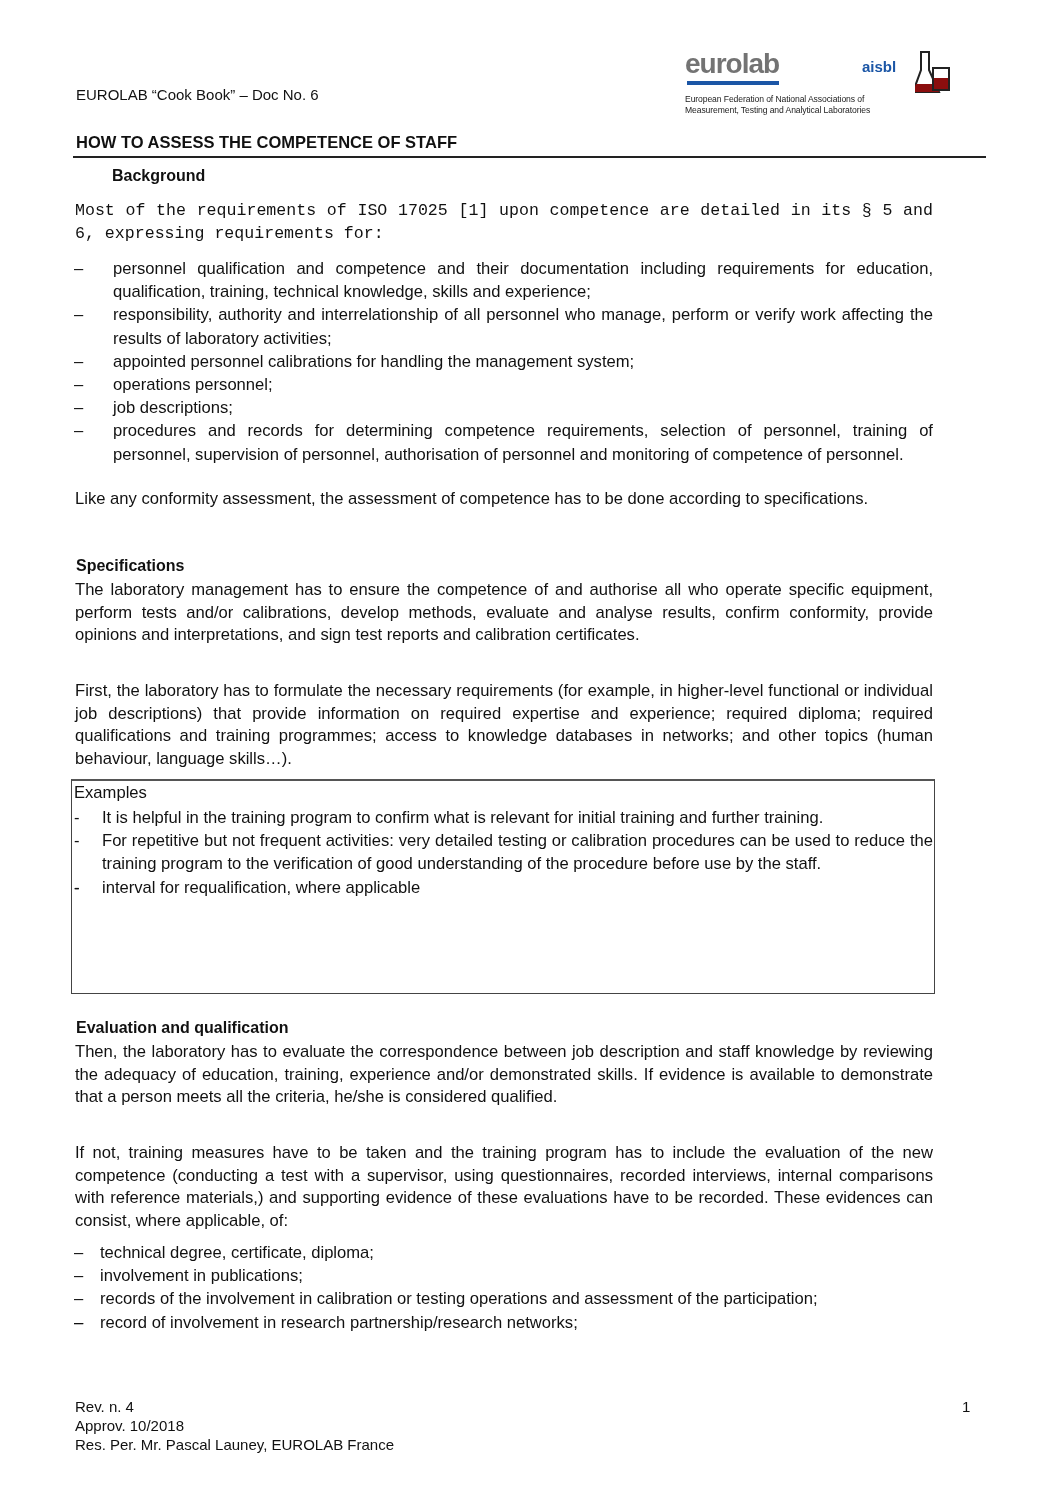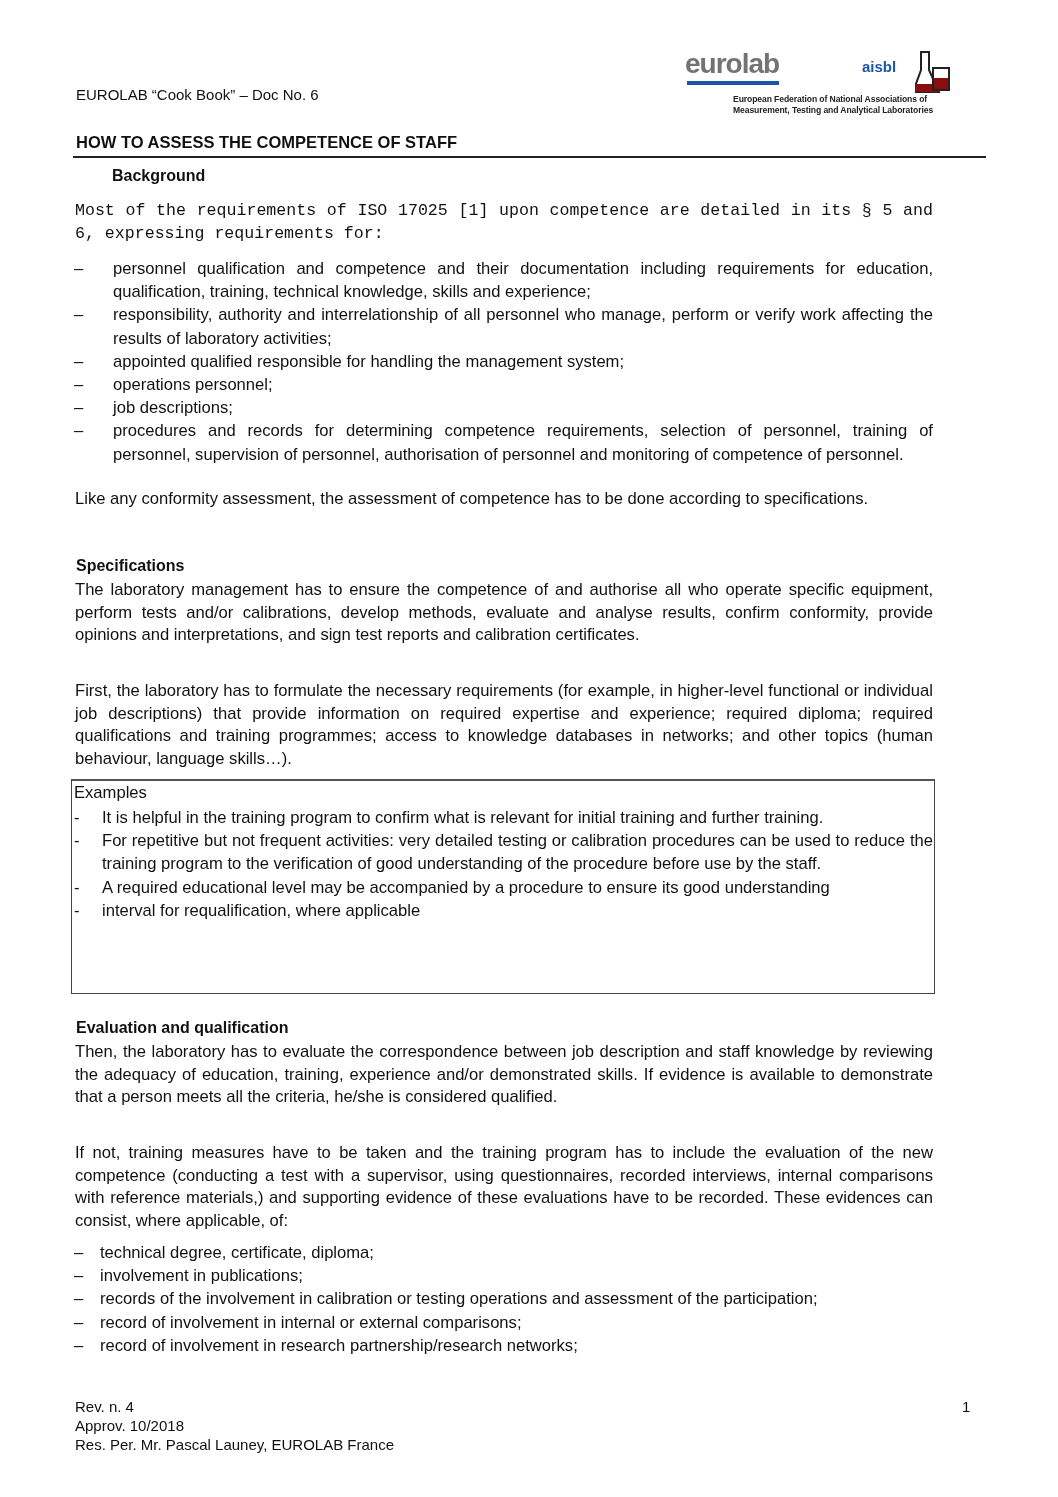--- a/index.html
+++ b/index.html
@@ -5,21 +5,21 @@
   html, body { margin:0; padding:0; background:#ffffff; }
   body { width:1058px; height:1497px; position:relative; overflow:hidden;
          font-family:"Liberation Sans", sans-serif; color:#111; }
   .abs { position:absolute; }
   .doc-ref { left:76px; top:86px; font-size:15px; }
   .logo { left:685px; top:50px; width:275px; height:70px; }
   .logo-word { position:absolute; left:0; top:-6px; font-family:"Liberation Sans", sans-serif;
                font-weight:bold; font-size:28px; letter-spacing:-1px; color:#737373; line-height:40px; }
   .logo-word .underline { position:absolute; left:2px; top:37px; width:92px; height:4px; background:#1b56a6; }
   .logo-aisbl { position:absolute; left:177px; top:8px; font-size:15px; font-weight:bold; color:#1b56a6; }
-  .logo-sub { position:absolute; left:0; font-size:8.6px; font-weight:bold; color:#222; white-space:nowrap; letter-spacing:-0.1px;margin-left:48px; }
+  .logo-sub { position:absolute; left:0; font-size:8.6px; font-weight:normal; color:#222; white-space:nowrap; letter-spacing:-0.1px; }
   .logo-icon { position:absolute; left:230px; top:-4px; width:36px; height:60px; }
 
   .title { left:76px; top:133px; font-size:16.5px; font-weight:bold; }
   .title-rule { left:73px; top:156px; width:913px; height:2px; background:#222; }
 
   .sec-head { font-size:16px; font-weight:bold; }
   .para { font-size:16.6px; line-height:22.7px; text-align:justify; }
   .blist { list-style:none; margin:0; padding:0; }
   .blist li { position:relative; font-size:16.6px; line-height:23.2px; text-align:justify; }
   .blist li .dash { position:absolute; left:-39px; top:0; }
@@ -51,50 +51,50 @@
 
 <div class="abs title">HOW TO ASSESS THE COMPETENCE OF STAFF</div>
 <div class="abs title-rule"></div>
 
 <div class="abs sec-head" style="left:76px; top:167px;margin-left:36px;">Background</div>
 <div class="abs para" style="left:75px; top:200px; width:858px;font-family:Liberation Mono, monospace;">Most of the requirements of ISO 17025 [1] upon competence are detailed in its § 5 and 6, expressing requirements for:</div>
 
 <ul class="abs blist" style="left:113px; top:257px; width:820px;">
   <li><span class="dash">–</span><span>personnel qualification and competence and their documentation including requirements for education, qualification, training, technical knowledge, skills and experience;</span></li>
   <li><span class="dash">–</span><span>responsibility, authority and interrelationship of all personnel who manage, perform or verify work affecting the results of laboratory activities;</span></li>
-  <li><span class="dash">–</span><span>appointed qualified responsible for handling the management system;</span></li>
+  <li><span class="dash">–</span><span>appointed personnel calibrations for handling the management system;</span></li>
   <li><span class="dash">–</span><span>operations personnel;</span></li>
   <li><span class="dash">–</span><span>job descriptions;</span></li>
   <li><span class="dash">–</span><span>procedures and records for determining competence requirements, selection of personnel, training of personnel, supervision of personnel, authorisation of personnel and monitoring of competence of personnel.</span></li>
 </ul>
 <div class="abs para" style="left:75px; top:488px; width:858px;">Like any conformity assessment, the assessment of competence has to be done according to specifications.</div>
 
 <div class="abs sec-head" style="left:76px; top:557px;">Specifications</div>
 <div class="abs para" style="left:75px; top:579px; width:858px;">The laboratory management has to ensure the competence of and authorise all who operate specific equipment, perform tests and/or calibrations, develop methods, evaluate and analyse results, confirm conformity, provide opinions and interpretations, and sign test reports and calibration certificates.</div>
 <div class="abs para" style="left:75px; top:680px; width:858px;">First, the laboratory has to formulate the necessary requirements (for example, in higher-level functional or individual job descriptions) that provide information on required expertise and experience; required diploma; required qualifications and training programmes; access to knowledge databases in networks; and other topics (human behaviour, language skills…).</div>
 
 <div class="abs box">
   <div class="bx-title">Examples</div>
   <ul class="blist">
     <li><span class="dash">-</span><span>It is helpful in the training program to confirm what is relevant for initial training and further training.</span></li>
     <li><span class="dash">-</span><span>For repetitive but not frequent activities: very detailed testing or calibration procedures can be used to reduce the training program to the verification of good understanding of the procedure before use by the staff.</span></li>
-    <li><span class="dash">-</span><span>A required educational level may be accompanied by a procedure to ensure its good understanding</span></li>
+    <li><span class="dash">-</span></li>
     <li><span class="dash">-</span><span>interval for requalification, where applicable</span></li>
   </ul>
 </div>
 
 <div class="abs sec-head" style="left:76px; top:1019px;">Evaluation and qualification</div>
 <div class="abs para" style="left:75px; top:1041px; width:858px;">Then, the laboratory has to evaluate the correspondence between job description and staff knowledge by reviewing the adequacy of education, training, experience and/or demonstrated skills. If evidence is available to demonstrate that a person meets all the criteria, he/she is considered qualified.</div>
 <div class="abs para" style="left:75px; top:1142px; width:858px;">If not, training measures have to be taken and the training program has to include the evaluation of the new competence (conducting a test with a supervisor, using questionnaires, recorded interviews, internal comparisons with reference materials,) and supporting evidence of these evaluations have to be recorded. These evidences can consist, where applicable, of:</div>
 
 <ul class="abs blist" style="left:100px; top:1241px; width:833px;">
   <li><span class="dash" style="left:-26px;">–</span><span>technical degree, certificate, diploma;</span></li>
   <li><span class="dash" style="left:-26px;">–</span><span>involvement in publications;</span></li>
   <li><span class="dash" style="left:-26px;">–</span><span>records of the involvement in calibration or testing operations and assessment of the participation;</span></li>
-  <li><span class="dash" style="left:-26px;">–</span><span>record of involvement in internal or external comparisons;</span></li>
+  <li><span class="dash" style="left:-26px;">–</span></li>
   <li><span class="dash" style="left:-26px;">–</span><span>record of involvement in research partnership/research networks;</span></li>
 </ul>
 
 <div class="abs footer" style="left:75px; top:1397px;">
   <div>Rev. n. 4</div>
   <div>Approv. 10/2018</div>
   <div>Res. Per. Mr. Pascal Launey, EUROLAB France</div>
 </div>
 <div class="abs footer" style="left:962px; top:1397px;">1</div>
 

